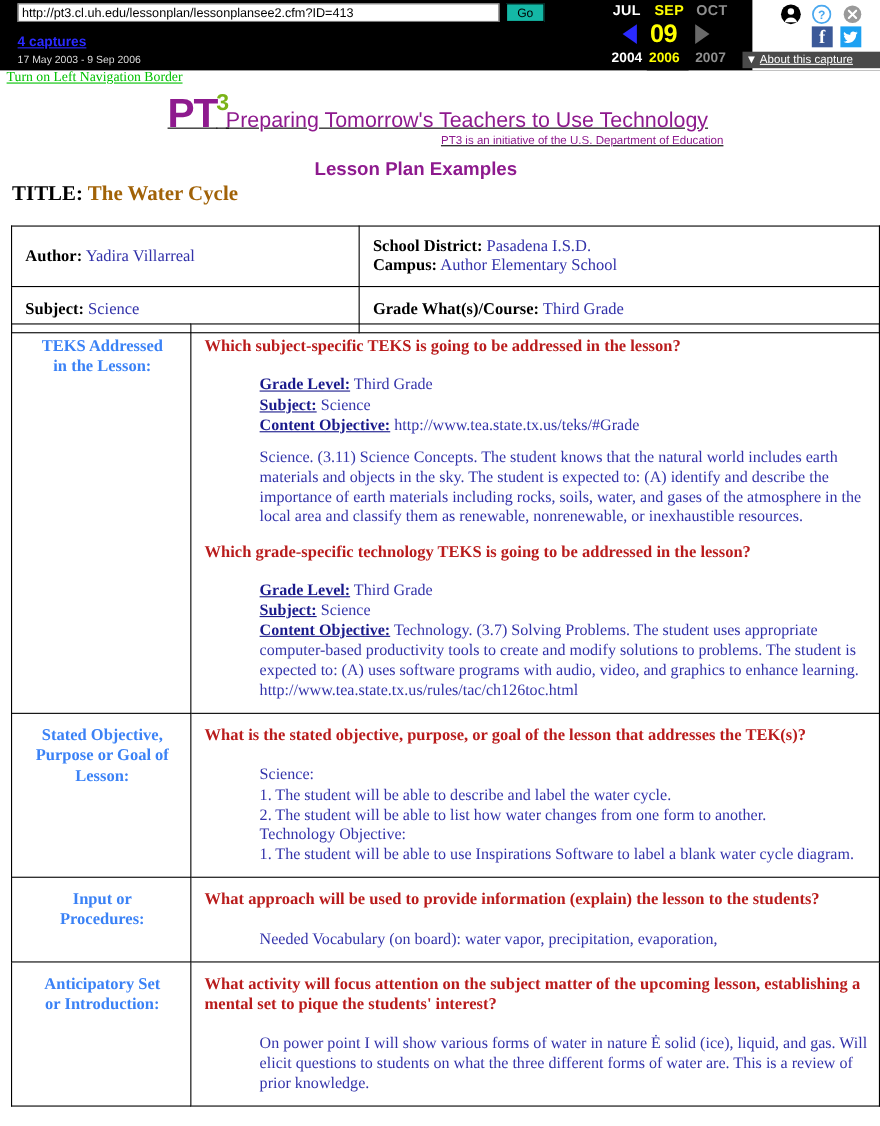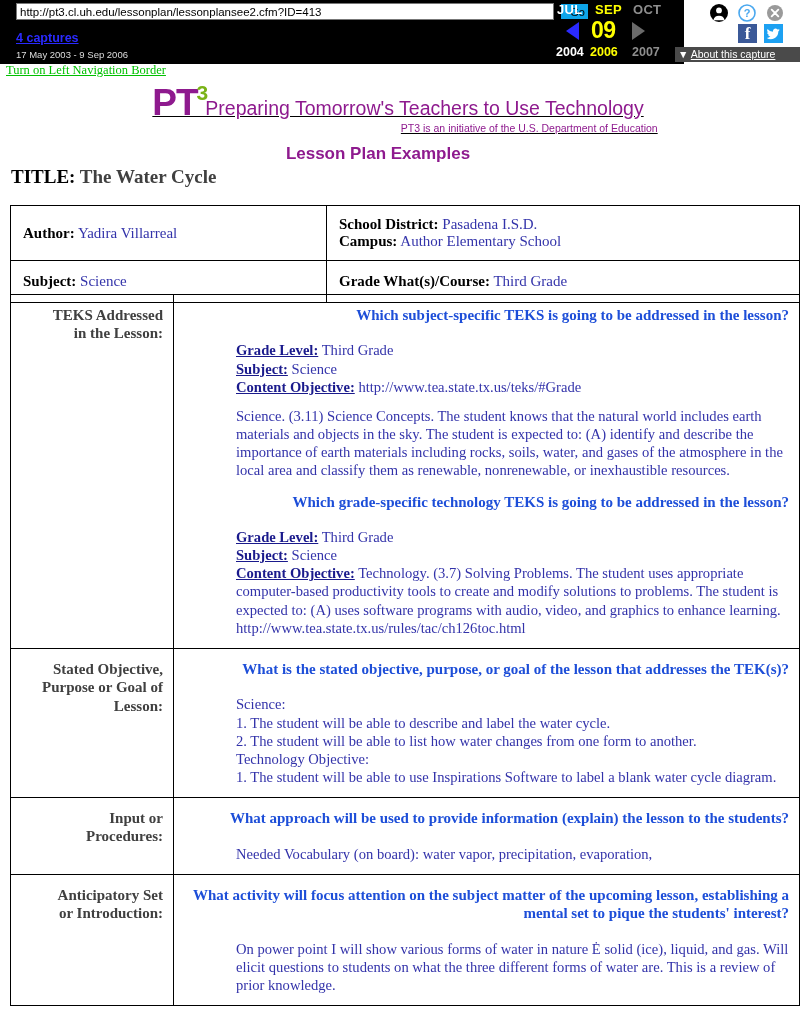--- a/index.html
+++ b/index.html
@@ -15,32 +15,32 @@
   #wm-toolbar {
     position: absolute; top: 0; left: 0;
     width: 800px; height: 64px;
     background: #000000;
     z-index: 50;
     font-family: "Liberation Sans", sans-serif;
   }
   #wm-left { position: absolute; left: 0; top: 0; width: 540px; height: 64px; }
   .wm-urlrow { position: absolute; left: 16px; top: 3px; display: flex; align-items: center; gap: 6px; }
   #wm-url {
-    width: 538px; height: 17px;
+    width: 438px; height: 17px;
     font-family: "Liberation Sans", sans-serif;
     font-size: 11.5px; color: #000;
     background: #fff; border: 1px solid #777;
     padding: 0 3px; line-height: 15px;
     outline: none;
   }
   #wm-go {
     width: 35px; height: 17px;
     font-family: "Liberation Sans", sans-serif;
     font-size: 11px; color: #000;
-    background: #0ea5e9; border: 1px solid #000;
+    background: #14b8a6; border: 1px solid #000;
     line-height: 14px; padding: 0; cursor: pointer;
   }
   #wm-captures {
     position: absolute; left: 16px; top: 31px;
     font-size: 12.5px; font-weight: bold;
     color: #2a2aff; text-decoration: underline;
     cursor: pointer;
   }
   #wm-range {
     position: absolute; left: 16px; top: 49px;
@@ -135,21 +135,21 @@
     font-size: 17px; font-weight: bold; color: #8e1a8e;
     text-align: center; margin-top: 8px;
     position: relative; left: -22px;
   }
 
   #title-row {
     position: absolute; left: 11px; top: 166px;
     font-size: 19px; font-weight: bold;
   }
   #title-label { color: #000000; }
-  #title-value { color: #404040; }
+  #title-value { color: #a16207; }
 
   
   .lp-table {
     position: absolute; left: 10px;
     width: 790px;
     border-collapse: collapse;
     table-layout: fixed;
   }
   .lp-table td {
     border: 1px solid #000000;
@@ -158,30 +158,29 @@
     font-size: 15px;
   }
   #table-meta { top: 205px; }
   #table-meta td { height: 42px; }
   .meta-k { font-weight: bold; color: #000000; }
   .meta-v { color: #3333aa; }
 
   #table-body { top: 294px; }
   #table-body td { vertical-align: top; padding: 11px 10px 11px 12px; }
   td.rowlabel {
-    width: 163px; font-weight: bold; color: #404040;
+    width: 163px; font-weight: bold; color: #3b82f6;
     font-size: 15px; line-height: 1.22;
-    vertical-align: middle; text-align: right;
+    vertical-align: middle; text-align: center;
     padding-left: 13px;
   }
   .q {
-    font-weight: bold; color: #1d4ed8;
+    font-weight: bold; color: #b91c1c;
     font-size: 15px; line-height: 1.23;
     margin: 0 0 6px 0;
-    text-align: right;
   }
   .blk { margin-left: 50px; color: #3333aa; font-size: 14.6px; line-height: 1.245; }
   .blk b { color: #1a1a8c; text-decoration: underline; }
   .gap { height: 11px; }
   .q2 { margin-top: 13px; }
 </style>
 </head>
 <body>
 
 <div id="wm-toolbar">

